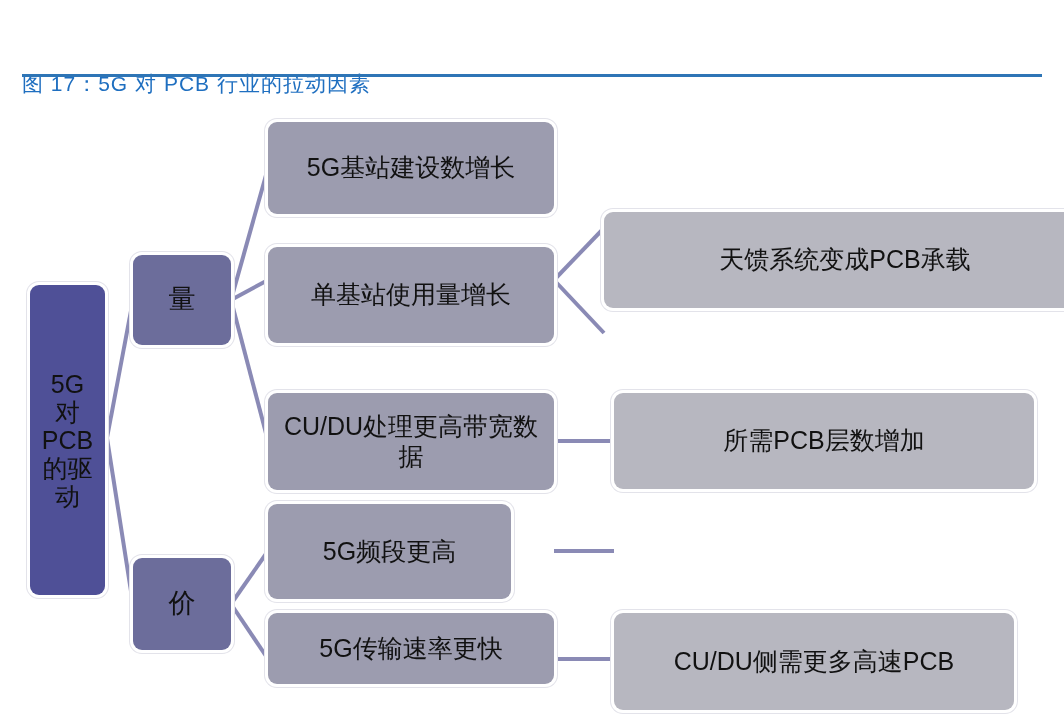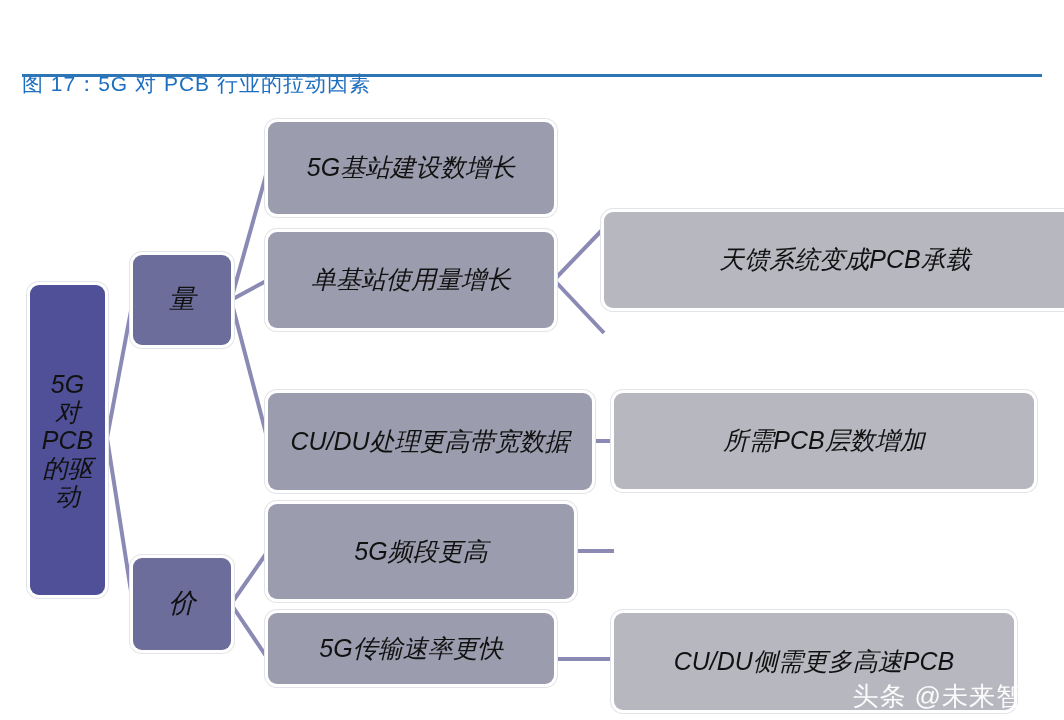--- a/index.html
+++ b/index.html
@@ -39,21 +39,20 @@
     box-sizing:border-box;
     border-radius:9px;
     display:flex;
     align-items:center;
     justify-content:center;
     text-align:center;
     color:#111111;
     box-shadow:0 0 0 3px #ffffff, 0 0 0 4px #e3e3ea;
     line-height:1.18;
     padding:2px 6px;
-    font-style:italic;
   }
   .node-root{
     background:#4F5097;
     color:#111111;
     font-size:25px;
     writing-mode:horizontal-tb;
     line-height:1.12;
     letter-spacing:0px;
   }
   .node-mid{ background:#6C6D9B; font-size:27px; }
@@ -118,29 +117,29 @@
   </div>
 
   <div class="node node-mid" style="left:133px; top:558px; width:98px; height:92px;">
     <span>价</span>
   </div>
 
   <div class="node node-lvl2" style="left:268px; top:122px; width:286px; height:92px;">
     <span>5G基站建设数增长</span>
   </div>
 
-  <div class="node node-lvl2" style="left:268px; top:232px; width:286px; height:96px;">
+  <div class="node node-lvl2" style="left:268px; top:247px; width:286px; height:96px;">
     <span>单基站使用量增长</span>
   </div>
 
-  <div class="node node-lvl2" style="left:268px; top:393px; width:324px; height:97px;justify-content:center;">
+  <div class="node node-lvl2" style="left:268px; top:393px; width:286px; height:97px;justify-content:center;">
     <span>CU/DU处理更高带宽数据</span>
   </div>
 
-  <div class="node node-lvl2" style="left:268px; top:504px; width:306px; height:95px;">
+  <div class="node node-lvl2" style="left:268px; top:504px; width:243px; height:95px;">
     <span>5G频段更高</span>
   </div>
 
   <div class="node node-lvl2" style="left:268px; top:613px; width:286px; height:71px;">
     <span>5G传输速率更快</span>
   </div>
 
   <div class="node node-lvl3" style="left:604px; top:172px; width:482px; height:96px;margin-top:40px;">
     <span>天馈系统变成PCB承载</span>
   </div>
@@ -148,15 +147,14 @@
 
   <div class="node node-lvl3" style="left:614px; top:393px; width:420px; height:96px;">
     <span>所需PCB层数增加</span>
   </div>
 
 
   <div class="node node-lvl3" style="left:614px; top:613px; width:400px; height:97px;">
     <span>CU/DU侧需更多高速PCB</span>
   </div>
 
-  <div class="watermark">头条 @未来智库</div>
 
 </div>
 
 </body></html>

